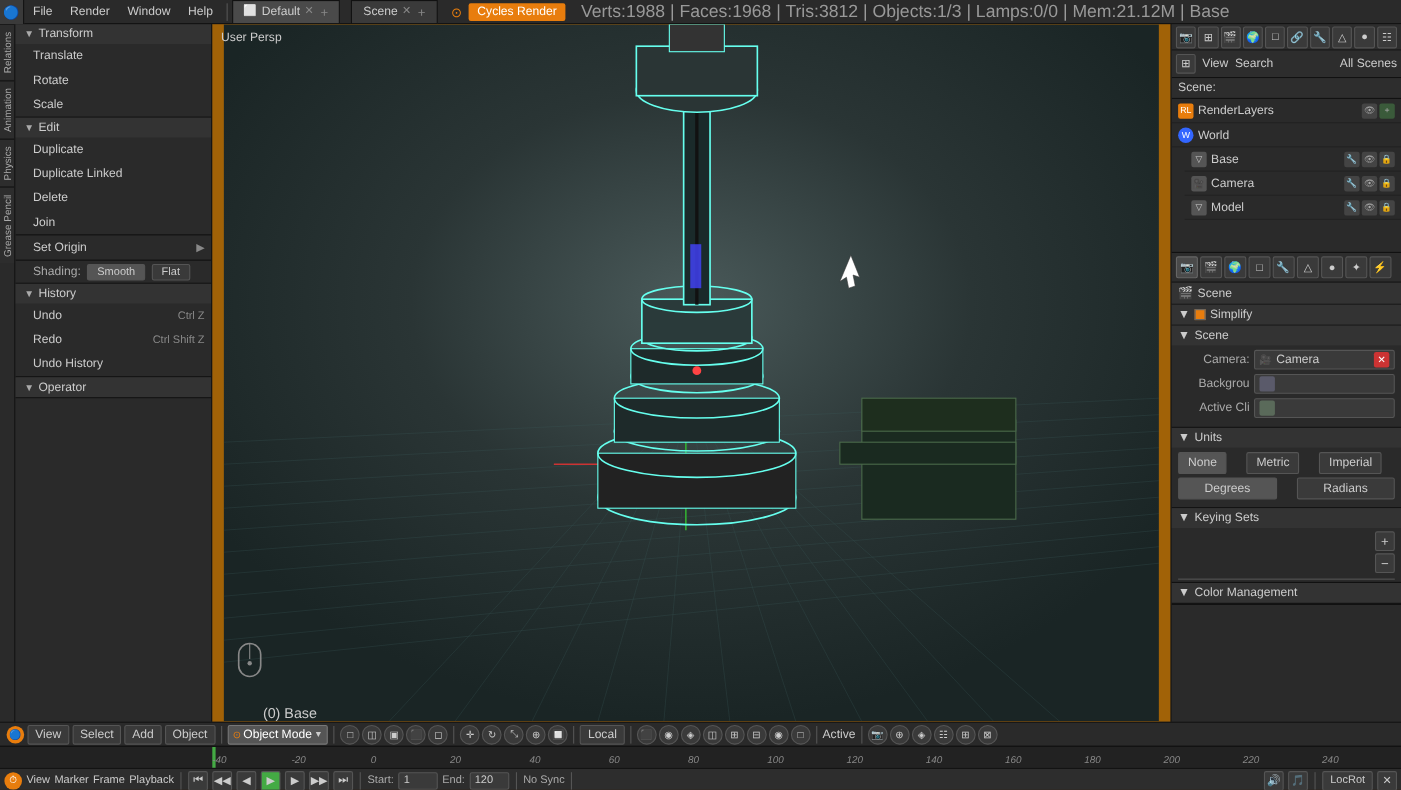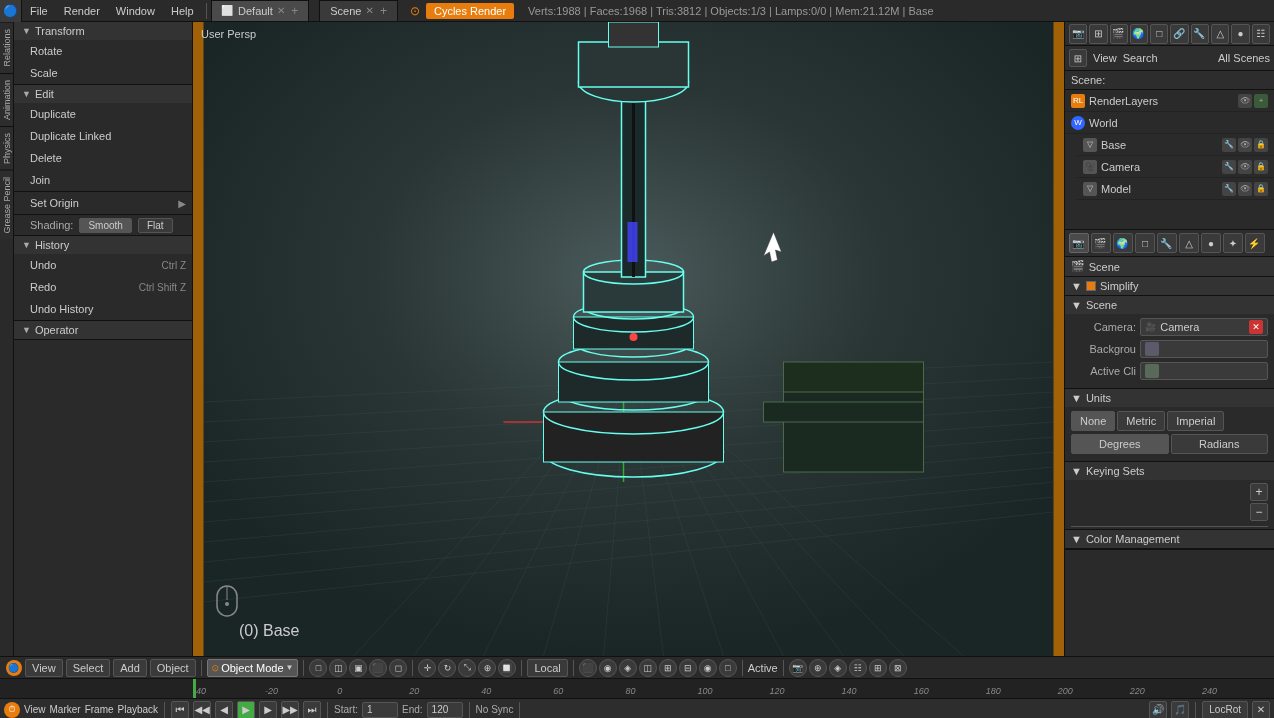--- a/index.html
+++ b/index.html
@@ -41,21 +41,21 @@
     }
     .tab.active { background: #4a4a4a; }
     .render-btn {
       background: #e87d0d;
       color: #fff;
       padding: 2px 8px;
       border-radius: 2px;
       font-size: 11px;
     }
     .stats-bar {
-      font-size: 11px;
+      font-size: 16px;
       color: #999;
       padding: 0 6px;
       text-align: center;
     }
 
     
     #main {
       display: flex;
       height: calc(718px - 22px - 22px - 22px);
       
@@ -142,24 +142,24 @@
       z-index: 5;
     }
     
     .scene-svg {
       position: absolute;
       top: 0; left: 0;
       width: 100%; height: 100%;
     }
     .base-label {
       position: absolute;
-      bottom: 16px;
+      bottom: 0;
       left: 46px;
       color: #ccc;
-      font-size: 16px;
+      font-size: 13px;
     }
 
     
     #right-panel {
       width: 210px;
       background: #2a2a2a;
       border-left: 1px solid #111;
       display: flex;
       flex-direction: column;
       overflow-y: auto;
@@ -288,21 +288,21 @@
       background: #3a3a3a;
       border: 1px solid #555;
       border-radius: 2px;
       padding: 0 8px;
       font-size: 11px;
       color: #ccc;
       cursor: pointer;
     }
     .units-btn.active { background: #555; }
     .units-row {
-      display: flex; gap: 2px; margin-bottom: 3px;
+      display: flex; gap: 18px; margin-bottom: 3px;
     }
 
     
     #timeline-bar {
       height: 22px;
       background: #2d2d2d;
       border-top: 1px solid #111;
       display: flex;
       align-items: center;
       gap: 4px;
@@ -472,20 +472,23 @@
     <div class="vtab">Physics</div>
     <div class="vtab">Grease Pencil</div>
   </div>
 
   <div id="left-panel" style="width:179px;">
 
     <div class="panel-section">
       <div class="panel-header">
         <span class="arrow">▼</span>
         <span>Transform</span>
+      </div>
+      <div class="panel-row">
+        <span class="panel-row-label">Translate</span>
       </div>
       <div class="panel-row">
         <span class="panel-row-label">Rotate</span>
       </div>
       <div class="panel-row">
         <span class="panel-row-label">Scale</span>
       </div>
     </div>
 
     <div class="panel-section">

